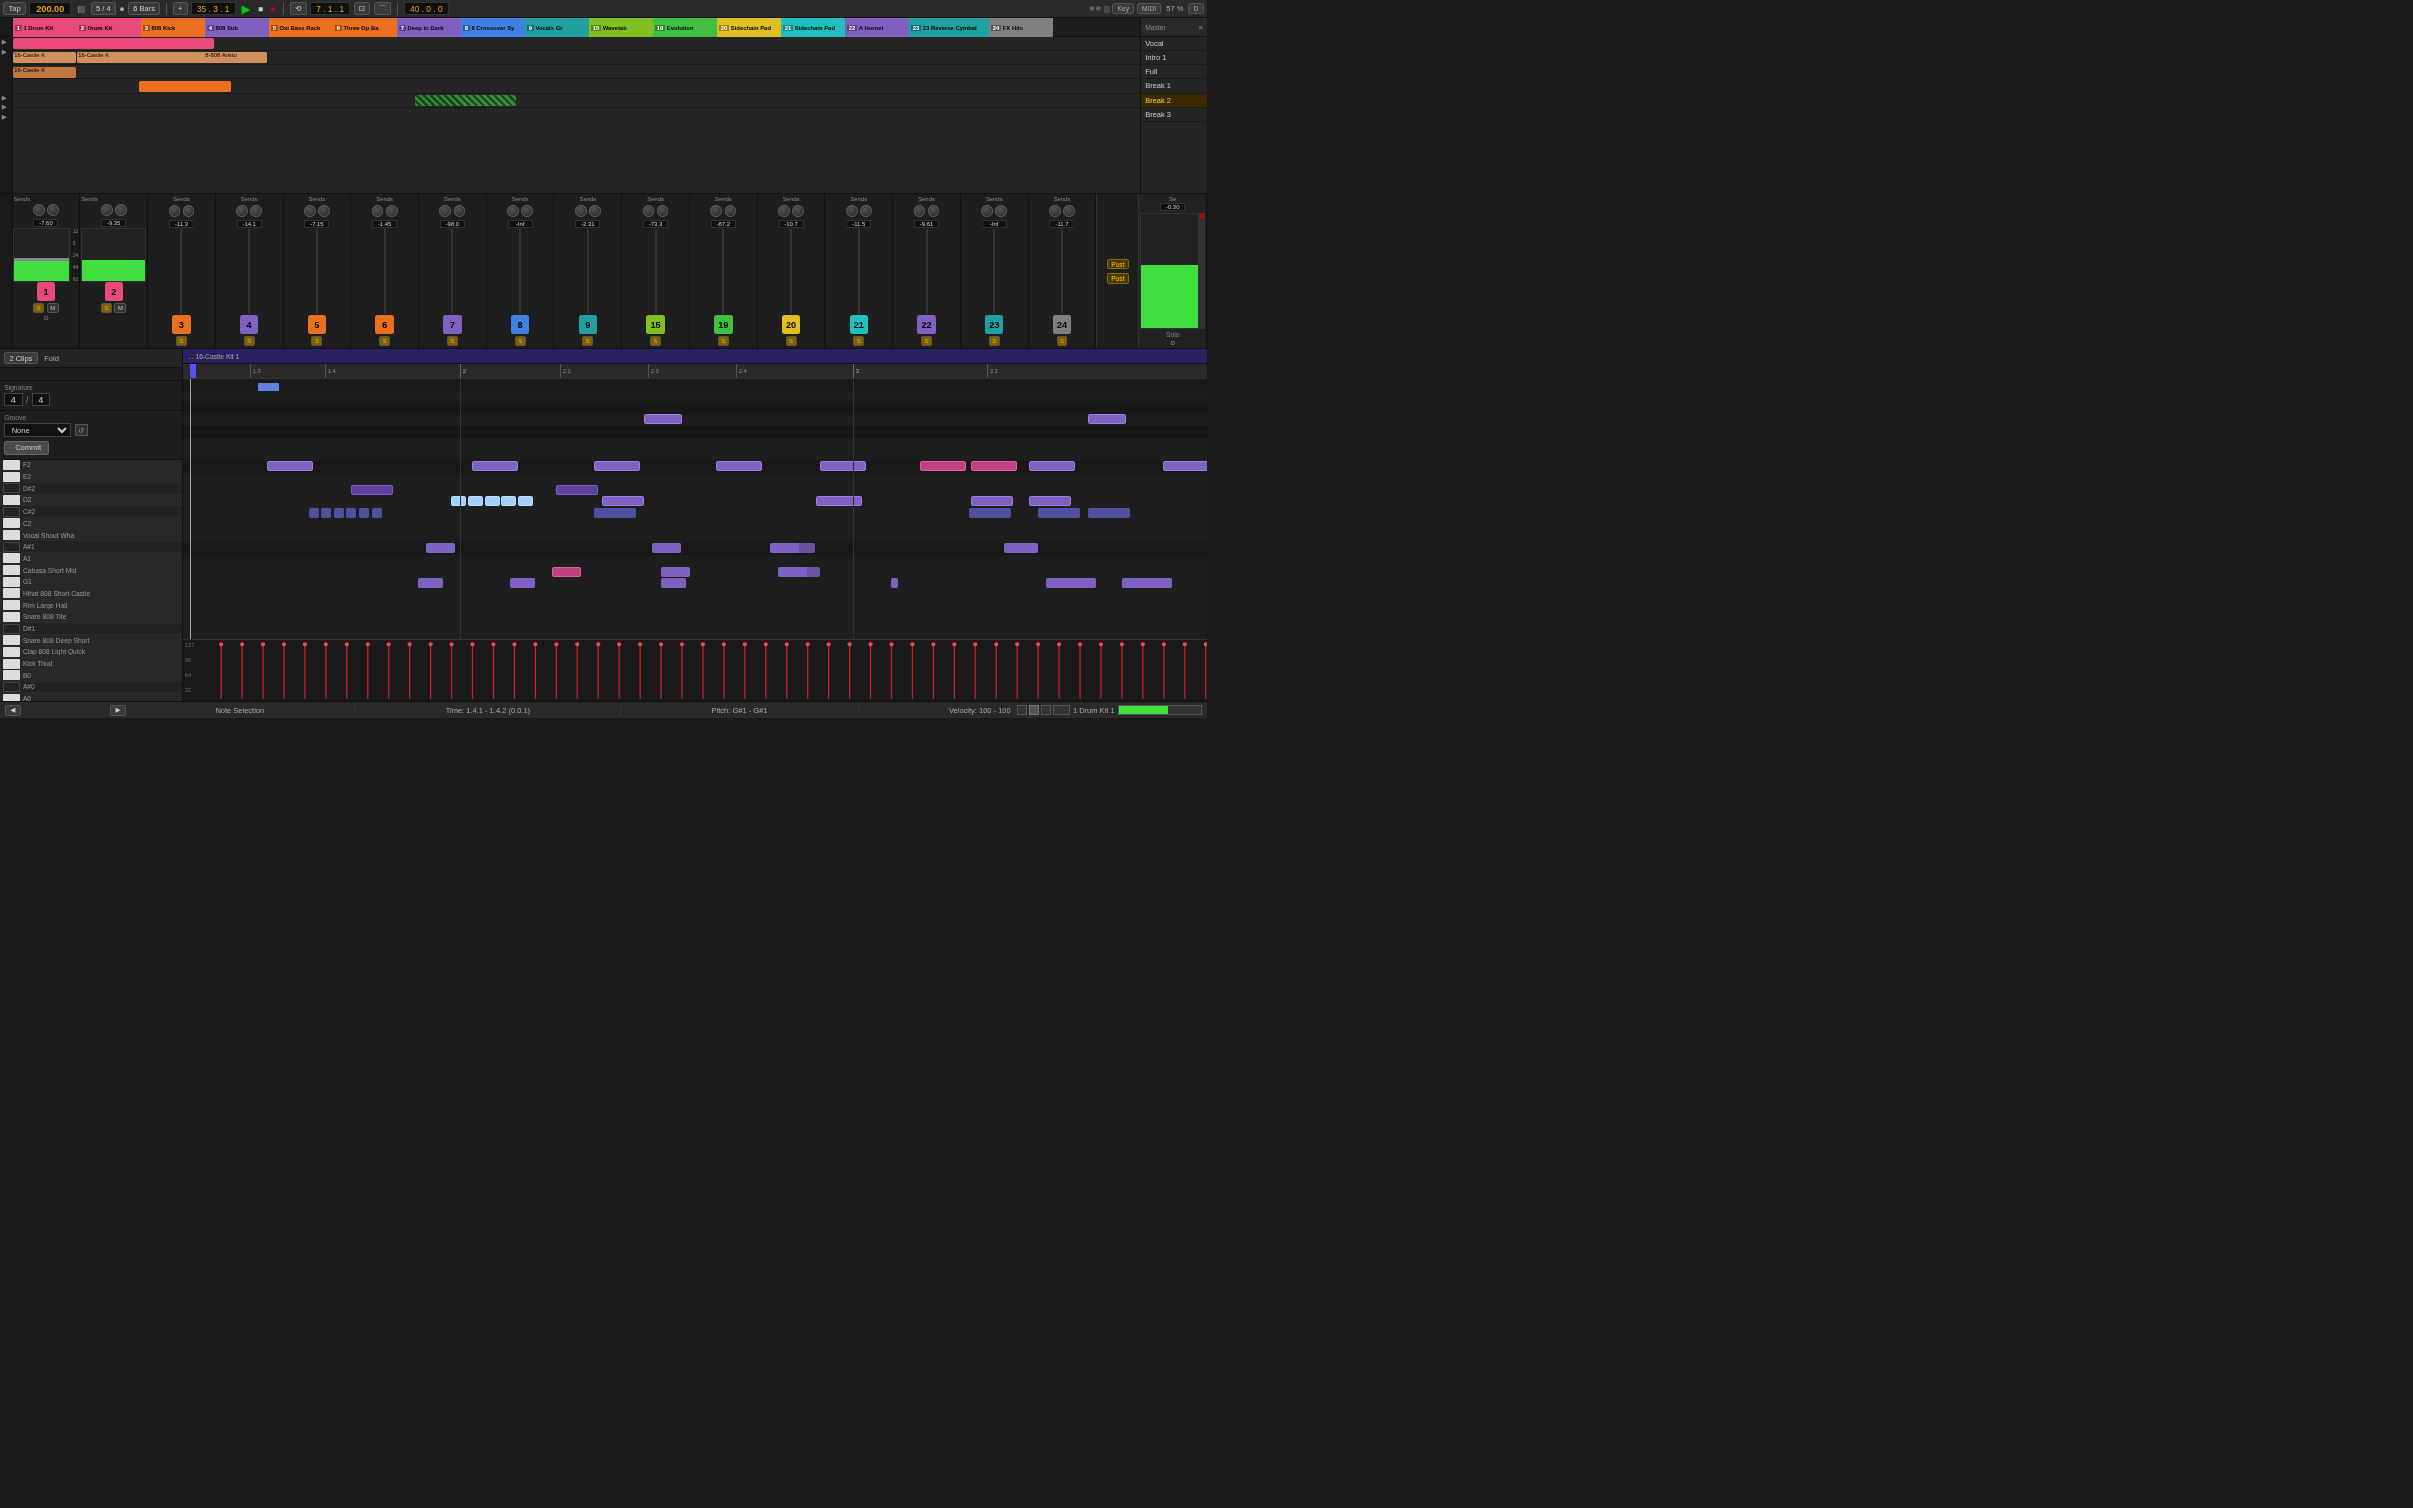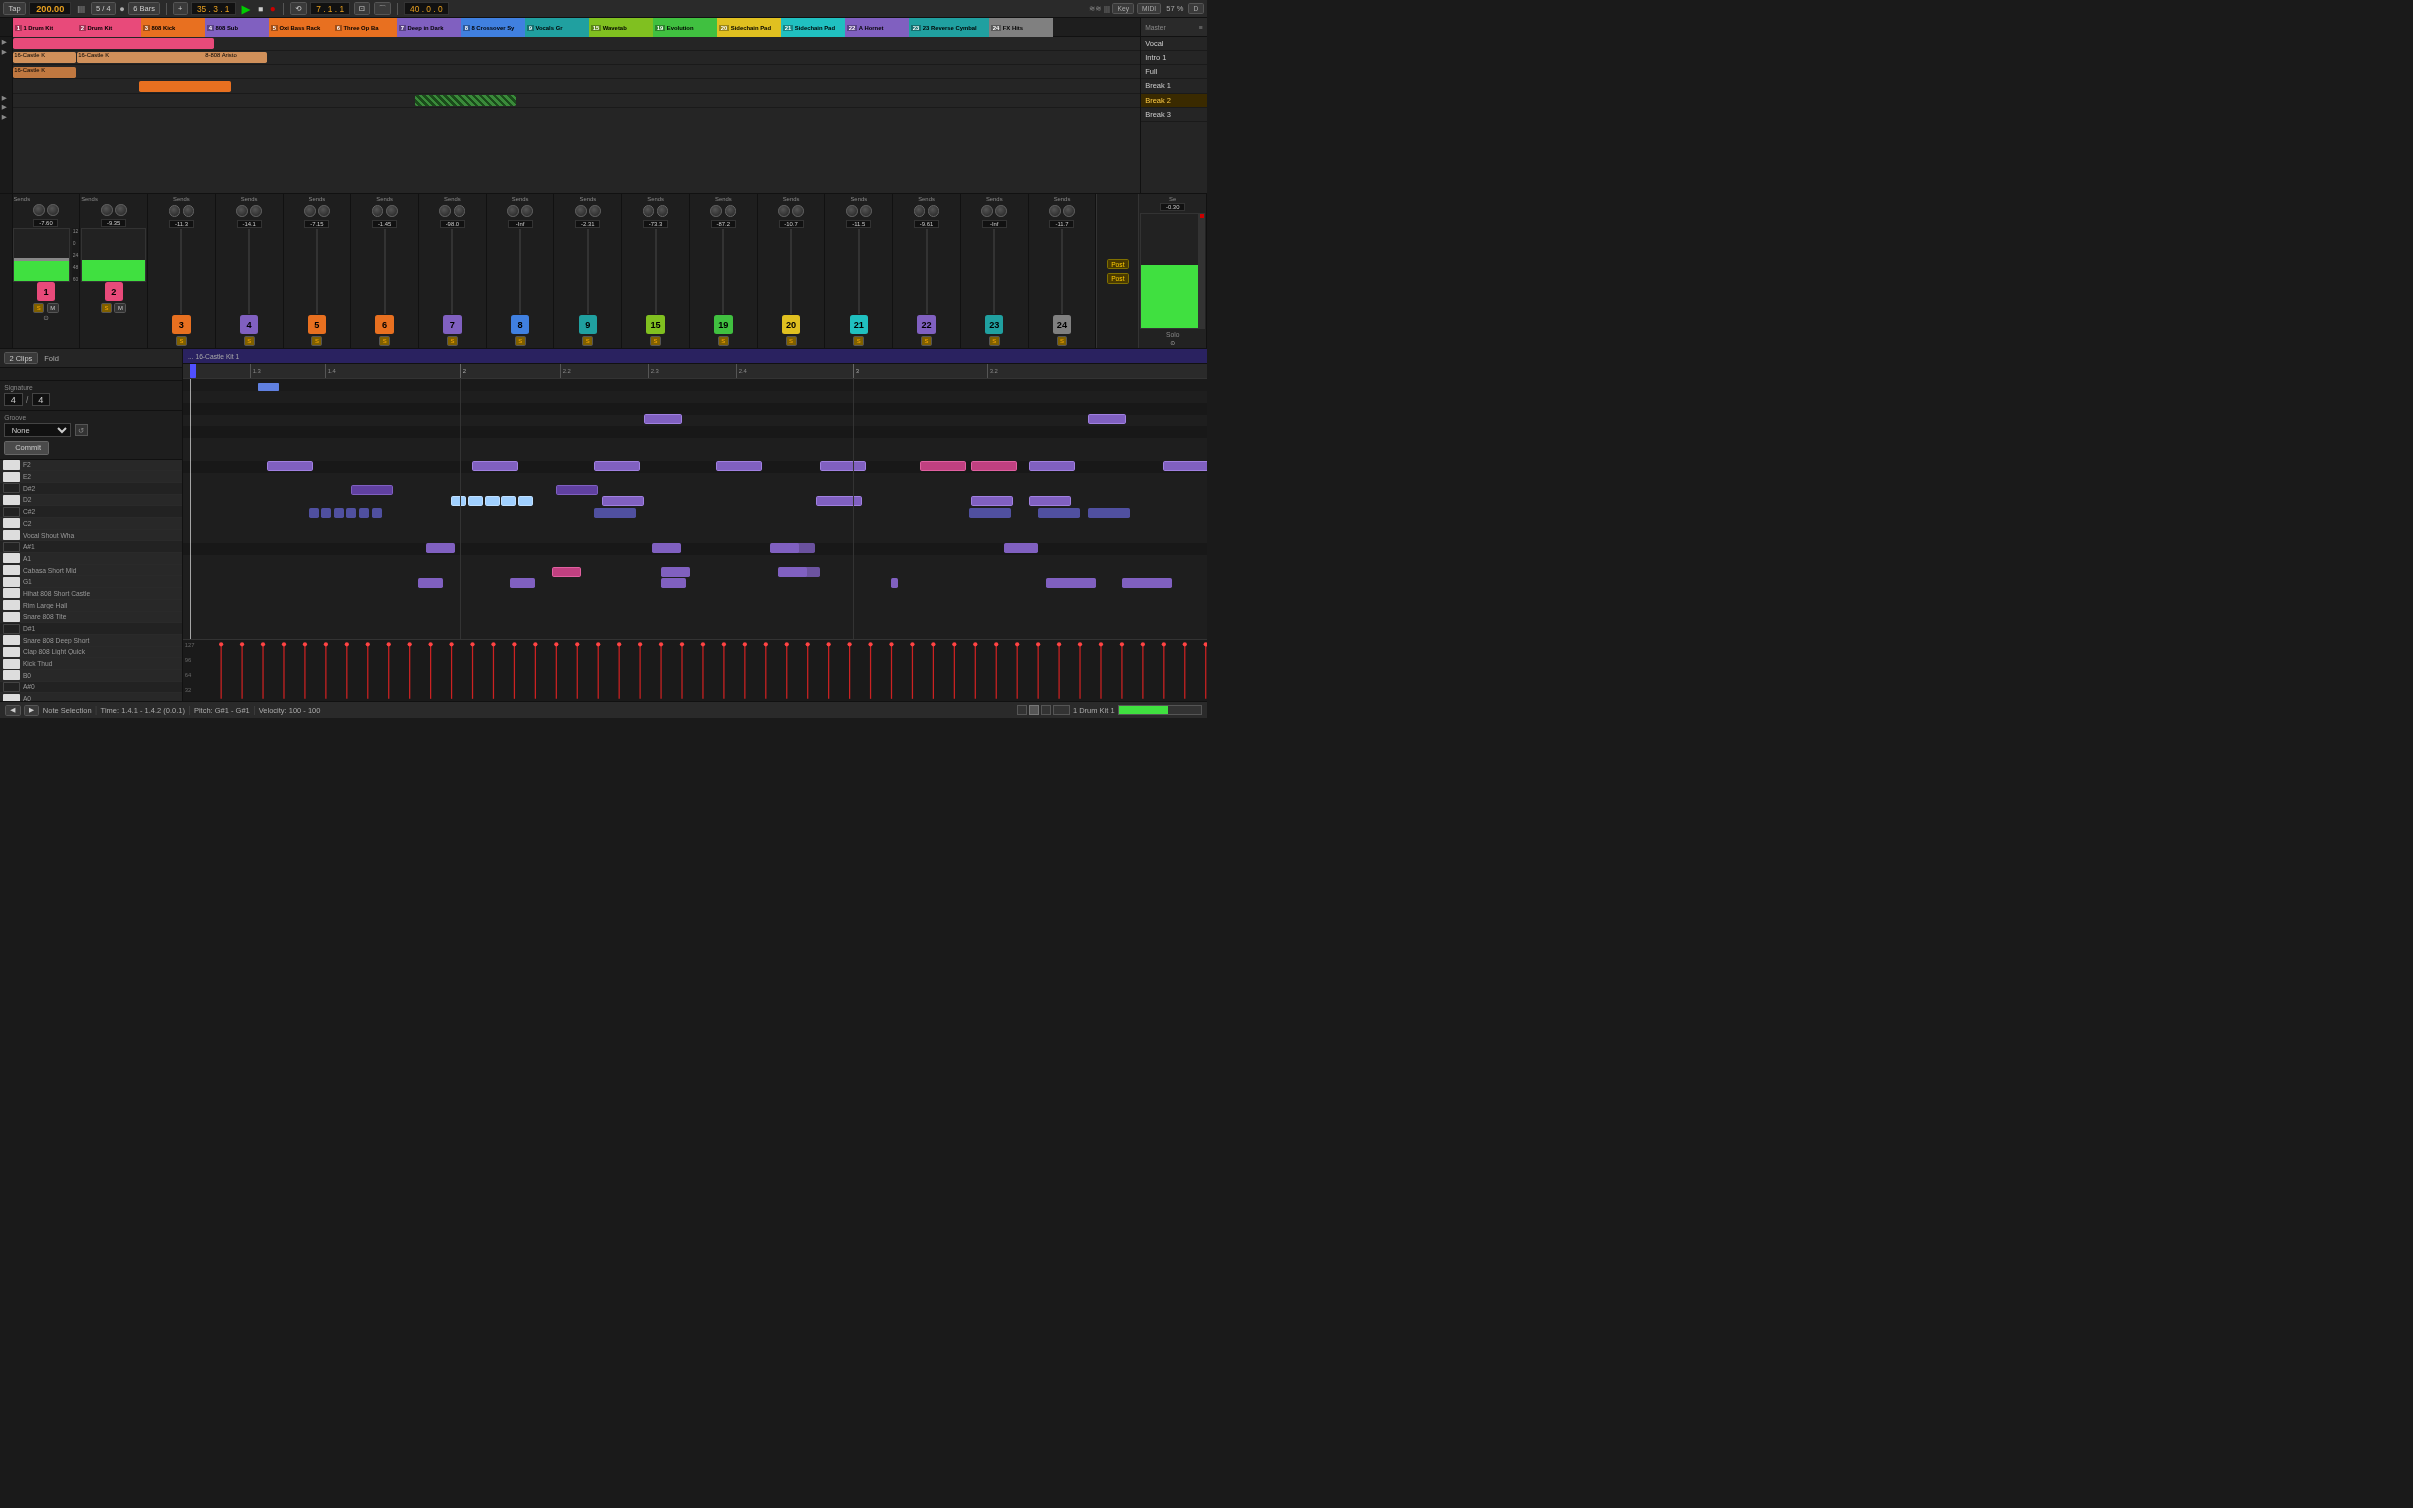--- a/index.html
+++ b/index.html
@@ -1139,21 +1139,21 @@
           <line class="vstem" x1="1230" y1="70" x2="1230" y2="5"></line>
             <circle class="vcircle" cx="1230" cy="5" r="2.5"></circle>
         </svg>
       </div>
 
     </div>
   </div>
 </div>
 
 <div id="status-bar">
-  <div style="display:flex; align-items:center; gap:3.4px; flex:1;">
+  <div style="display:flex; align-items:center; gap:3.4px; flex:1;justify-content:space-between;">
     <button class="top-btn" style="font-size:6.7px;">◀</button>
     <button class="top-btn" style="font-size:6.7px;">▶</button>
     <span class="status-item">Note Selection</span>
     <span class="status-sep">|</span>
     <span class="status-item">Time: 1.4.1 - 1.4.2 (0.0.1)</span>
     <span class="status-sep">|</span>
     <span class="status-item">Pitch: G#1 - G#1</span>
     <span class="status-sep">|</span>
     <span class="status-item">Velocity: 100 - 100</span>
   </div>

